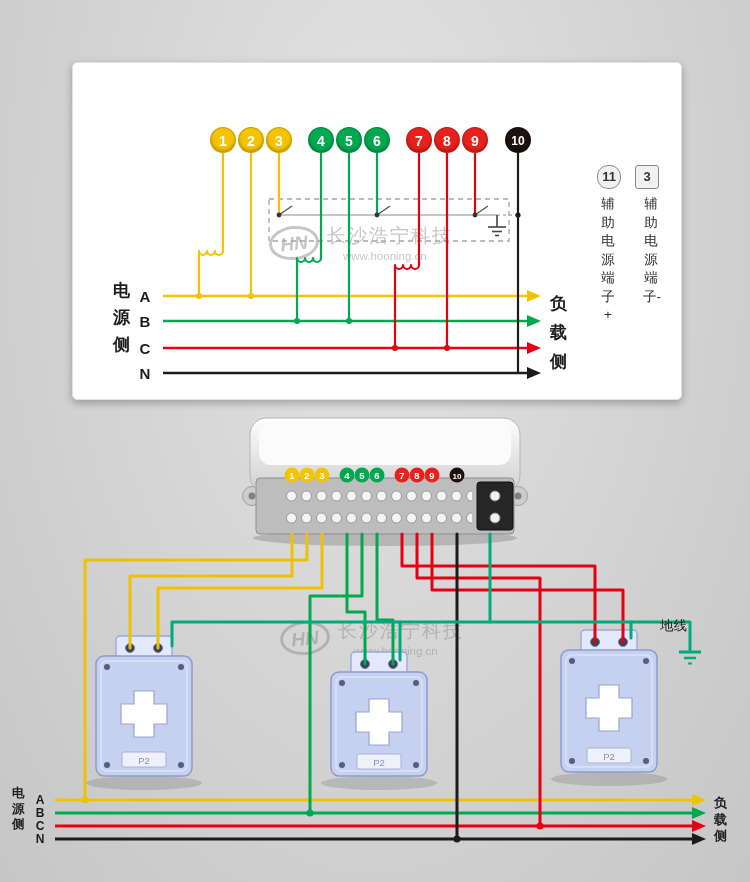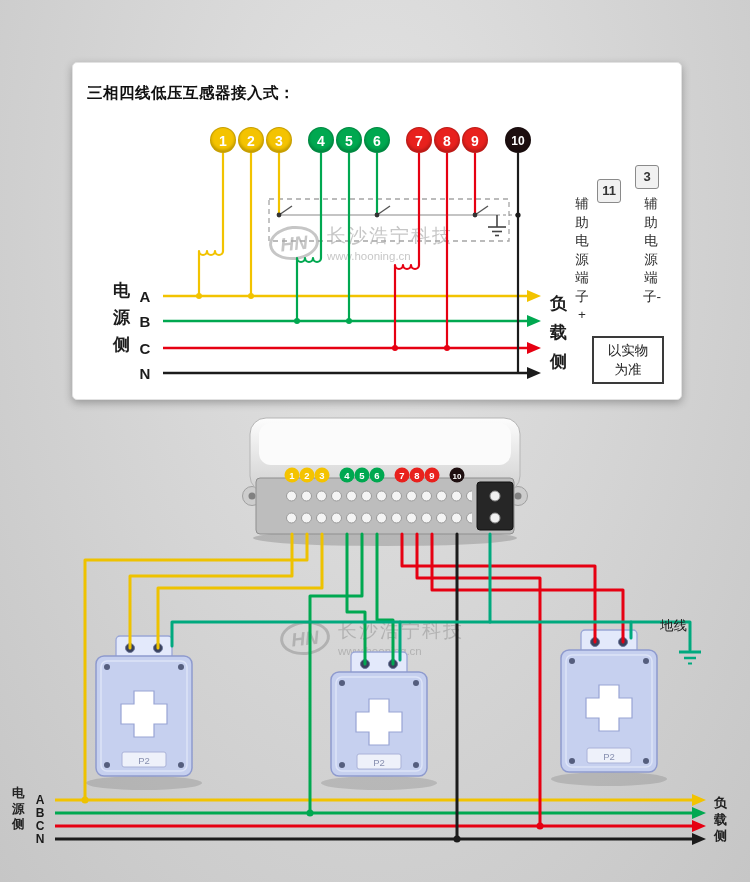--- a/index.html
+++ b/index.html
@@ -23,70 +23,66 @@
   .sideword{position:absolute;width:18px;word-break:break-all;font-weight:bold;color:#1c1c1c;z-index:2;}
   .phl{position:absolute;width:20px;text-align:center;font-weight:bold;font-size:15px;color:#1b1b1b;z-index:2;}
   .note{position:absolute;left:519px;top:273px;width:68px;height:44px;border:2px solid #3a3a3a;
         display:flex;align-items:center;justify-content:center;z-index:2;}
   .note span{display:block;width:44px;word-break:break-all;font-size:13.5px;line-height:19px;color:#222;text-align:center;}
   
   .wm{position:absolute;display:flex;align-items:center;gap:8px;opacity:.5;z-index:0;}
   .wm-logo{width:50px;height:34px;border:3px solid #8f8f8f;border-radius:50%;color:#8f8f8f;font-style:italic;
            font-weight:bold;font-size:19px;line-height:30px;text-align:center;transform:rotate(-6deg);box-sizing:border-box;}
   .wm-brand{font-size:19px;font-weight:normal;color:#8f8f8f;letter-spacing:2px;}
-  .wm-url{font-size:11.5px;color:#8f8f8f;margin-top:1px;}
+  .wm-url{font-size:11.5px;color:#8f8f8f;margin-top:1px;margin-left:16px;}
   
   .b-label{position:absolute;color:#222;z-index:2;}
   .b-phl{position:absolute;width:16px;text-align:center;font-size:12px;font-weight:bold;color:#1b1b1b;z-index:2;}
   svg{display:block;}
   .z1{z-index:1;}
 </style>
 </head>
 <body>
 
 <div class="stage">
 
   <div class="panel">
 
-    <div class="panel-title">三相四线低压互感器接入式：</div>
 
     <div class="wm" style="left:196px;top:160px;">
       <div class="wm-logo">HN</div>
       <div>
         <div class="wm-brand">长沙浩宁科技</div>
         <div class="wm-url">www.hooning.cn</div>
       </div>
     </div>
 
     <div class="tc y" style="left:137px;">1</div>
     <div class="tc y" style="left:165px;">2</div>
     <div class="tc y" style="left:193px;">3</div>
     <div class="tc g" style="left:235px;">4</div>
     <div class="tc g" style="left:263px;">5</div>
     <div class="tc g" style="left:291px;">6</div>
     <div class="tc r" style="left:333px;">7</div>
     <div class="tc r" style="left:361px;">8</div>
     <div class="tc r" style="left:389px;">9</div>
     <div class="tc k" style="left:432px;">10</div>
 
-    <div class="auxbox" style="left:524px;top:116px;">11</div>
+    <div class="auxbox" style="left:524px;top:102px;border-radius:11px;">11</div>
     <div class="auxbox" style="left:562px;top:102px;">3</div>
-    <div class="vtext" style="left:501px;top:132px;">辅助电源端子+</div>
+    <div class="vtext" style="left:527px;top:132px;">辅助电源端子+</div>
     <div class="vtext" style="left:570px;top:132px;">辅助电源端子-</div>
 
     <div class="sideword" style="left:40px;top:214px;font-size:17px;line-height:27px;">电源侧</div>
     <div class="sideword" style="left:477px;top:226px;font-size:17px;line-height:29px;">负载侧</div>
     <div class="phl" style="left:62px;top:225px;">A</div>
     <div class="phl" style="left:62px;top:250px;">B</div>
     <div class="phl" style="left:62px;top:277px;">C</div>
     <div class="phl" style="left:62px;top:302px;">N</div>
 
-    <div class="note">
-        <span>以实物为准</span>
-      </div>
 
     <svg class="abs z1" style="left:0;top:0;" width="608" height="336" viewBox="0 0 608 336">
       <rect x="196" y="136" width="240" height="42" fill="none" stroke="#a5a5a5" stroke-width="1.3" stroke-dasharray="5 4"></rect>
       <g stroke="#8a8a8a" stroke-width="1.2" fill="none">
         <path d="M206 152 H424"></path>
         <path d="M424 152 H445" stroke-dasharray="3 3"></path>
       </g>
       <g stroke="#555" stroke-width="1.4">
         <path d="M206 152 L219 143"></path>
           <path d="M304 152 L317 143"></path>

